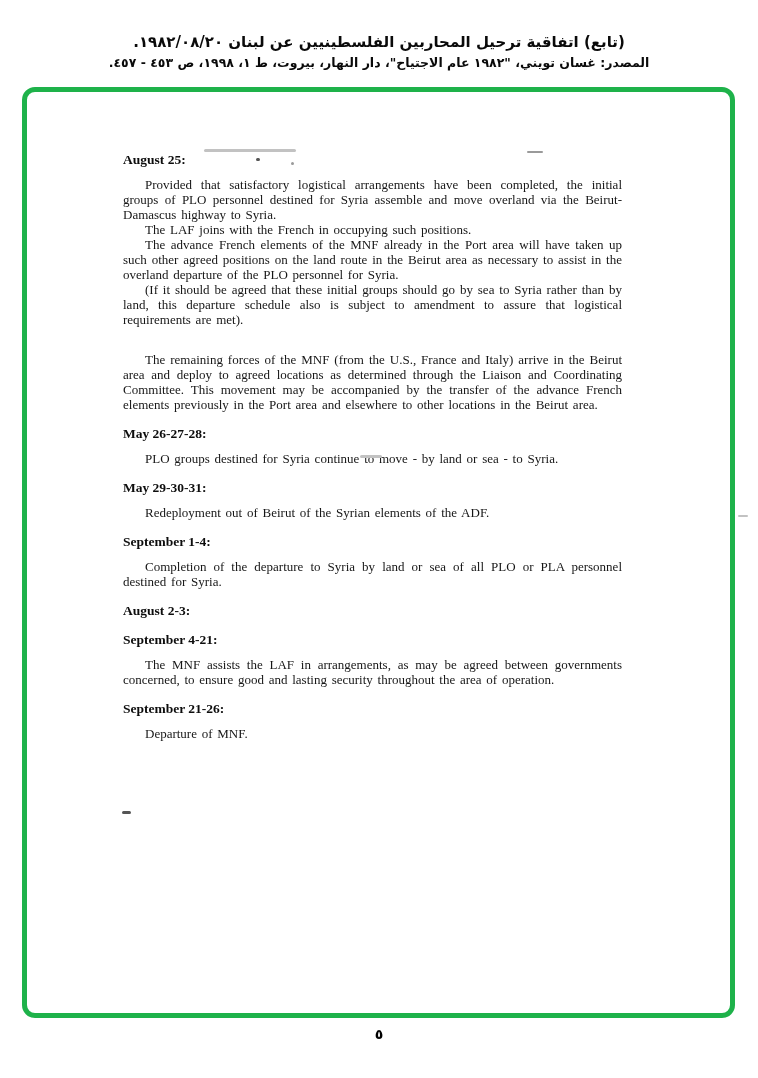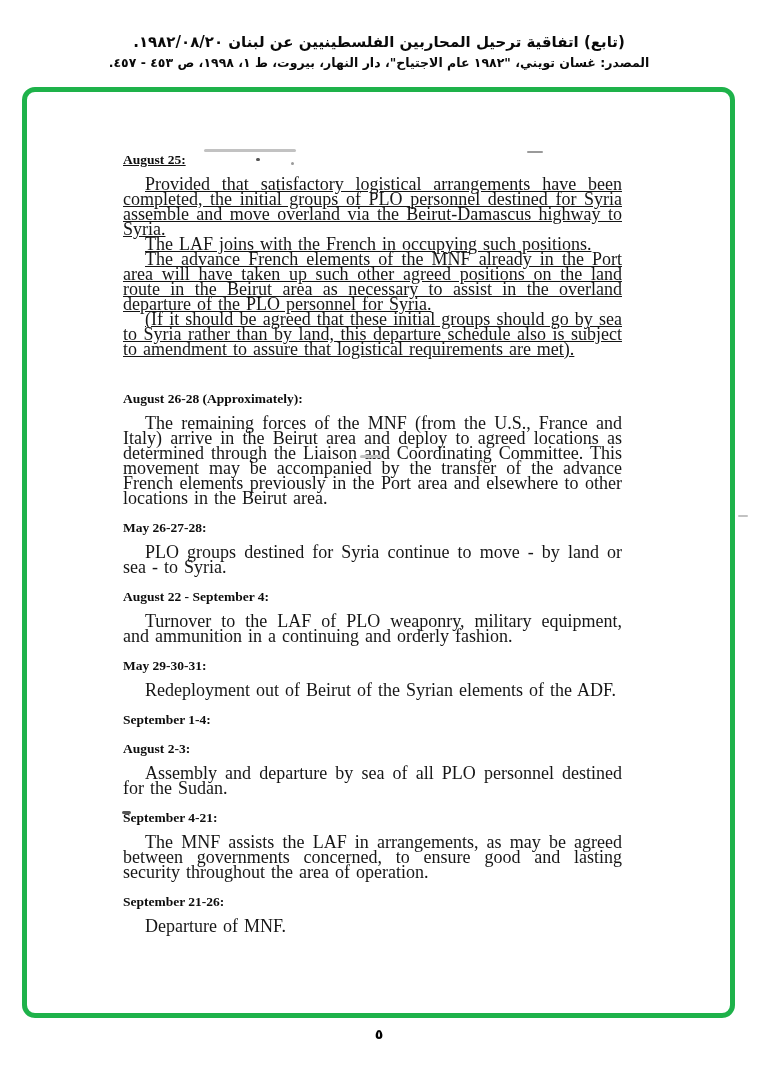--- a/index.html
+++ b/index.html
@@ -16,27 +16,27 @@
   .arabic-line2{position:absolute;left:0;top:55px;width:758px;font-size:12.5px;line-height:16px;}
   .doc-frame{
     position:absolute;left:22px;top:87px;width:713px;height:931px;
     box-sizing:border-box;border:5px solid #1eb24a;border-radius:13px;background:#ffffff;
   }
   .doc-content{
     position:absolute;left:0;top:0;width:100%;height:100%;box-sizing:border-box;
     padding:60px 108px 0 96px;
   }
   .sec{margin:0 0 14px 0;}
-  .sec.first{margin-bottom:34px;text-decoration:underline;}
+  .sec.first{margin-bottom:25px;}
   .sec h3{
     margin:0 0 10px 0;font-size:13.5px;line-height:15px;font-weight:bold;color:#0d0d0d;
     font-family:"Liberation Serif","DejaVu Serif",serif;
   }
   .sec p{
-    margin:0;font-size:18px;line-height:15px;text-align:justify;text-indent:22px;
+    margin:0;font-size:13px;line-height:15px;text-align:justify;text-indent:22px;
     word-spacing:1.5px;color:#161616;
   }
   .page-number{
     position:absolute;left:0;top:1026px;width:758px;text-align:center;
     font-family:"DejaVu Sans",sans-serif;font-weight:bold;font-size:14px;color:#000;
   }
   .artifact{position:absolute;background:#9a9a9a;border-radius:2px;}
   .artifact.light{background:#c2c2c2;}
   .artifact.dark{background:#555;}
 </style>
@@ -53,46 +53,41 @@
 
     <section class="sec first">
       <h3>August 25:</h3>
       <p>Provided that satisfactory logistical arrangements have been completed, the initial groups of PLO personnel destined for Syria assemble and move overland via the Beirut-Damascus highway to Syria.</p>
       <p>The LAF joins with the French in occupying such positions.</p>
       <p>The advance French elements of the MNF already in the Port area will have taken up such other agreed positions on the land route in the Beirut area as necessary to assist in the overland departure of the PLO personnel for Syria.</p>
       <p>(If it should be agreed that these initial groups should go by sea to Syria rather than by land, this departure schedule also is subject to amendment to assure that logistical requirements are met).</p>
     </section>
 
     <section class="sec">
-      <h3>August 26-28 (Approximately):</h3>
       <p>The remaining forces of the MNF (from the U.S., France and Italy) arrive in the Beirut area and deploy to agreed locations as determined through the Liaison and Coordinating Committee. This movement may be accompanied by the transfer of the advance French elements previously in the Port area and elsewhere to other locations in the Beirut area.</p>
     </section>
 
     <section class="sec">
       <h3>May 26-27-28:</h3>
       <p>PLO groups destined for Syria continue to move - by land or sea - to Syria.</p>
     </section>
 
-    <section class="sec">
-      <h3>August 22 - September 4:</h3>
-      <p>Turnover to the LAF of PLO weaponry, military equipment, and ammunition in a continuing and orderly fashion.</p>
-    </section>
 
     <section class="sec">
       <h3>May 29-30-31:</h3>
       <p>Redeployment out of Beirut of the Syrian elements of the ADF.</p>
     </section>
 
     <section class="sec">
       <h3>September 1-4:</h3>
+      <p>Completion of the departure to Syria by land or sea of all PLO or PLA personnel destined for Syria.</p>
     </section>
 
     <section class="sec">
       <h3>August 2-3:</h3>
-      <p>Assembly and departure by sea of all PLO personnel destined for the Sudan.</p>
     </section>
 
     <section class="sec">
       <h3>September 4-21:</h3>
       <p>The MNF assists the LAF in arrangements, as may be agreed between governments concerned, to ensure good and lasting security throughout the area of operation.</p>
     </section>
 
     <section class="sec">
       <h3>September 21-26:</h3>
       <p>Departure of MNF.</p>

